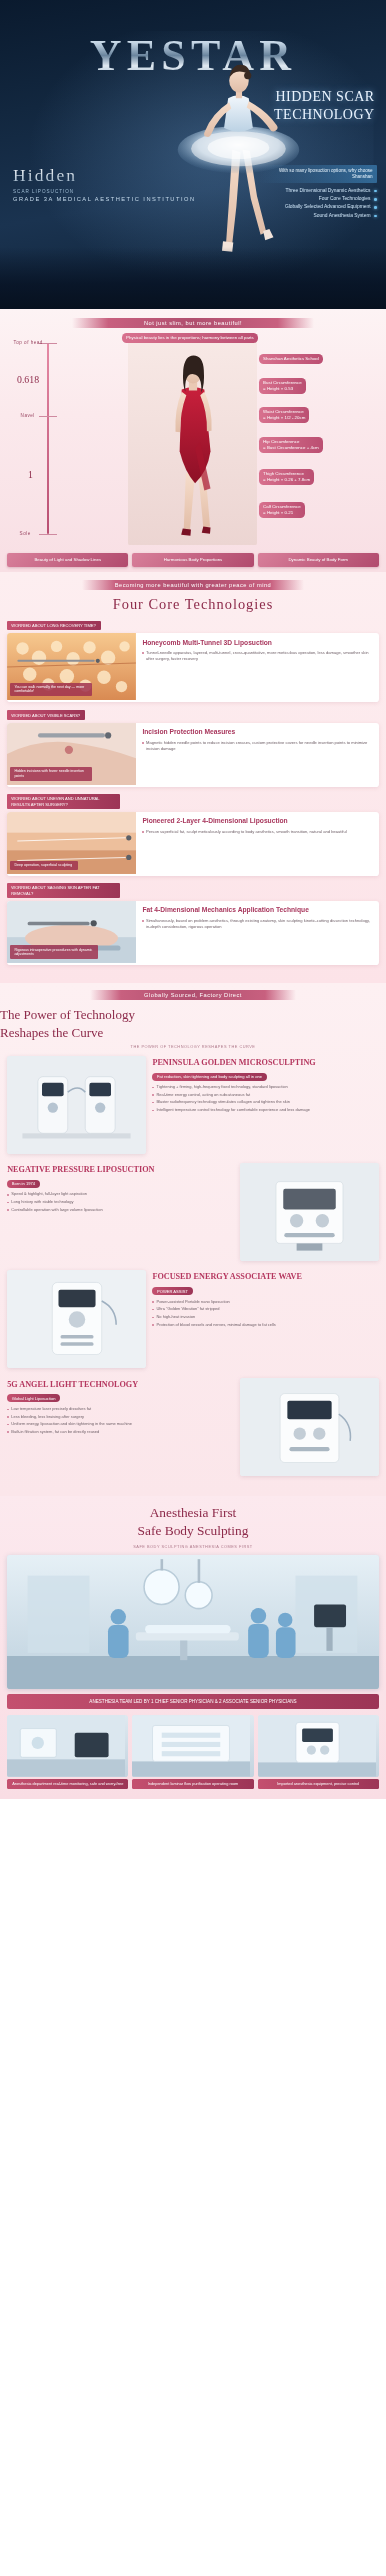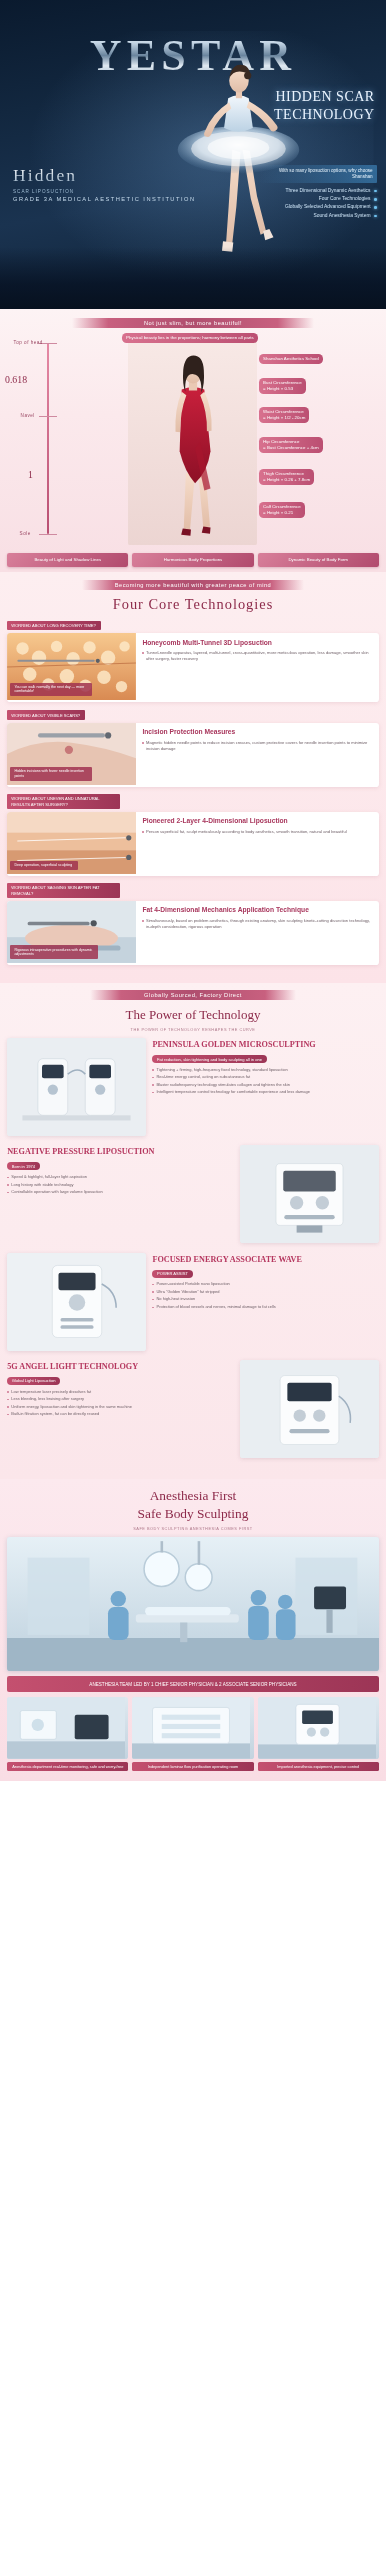--- a/index.html
+++ b/index.html
@@ -182,21 +182,21 @@
     border-radius: 50%; background: #d2819a;
   }
 
   
   .sec-power {
     background: linear-gradient(180deg,#fdf0f2 0%,#fbe6ea 100%);
     padding: 7.2px 0 11.3px;
   }
   .sec-power .ribbon { width: 206px; }
   .power-title {
-    text-align: center; font-family: "Liberation Serif", serif;
+    text-align: left; font-family: "Liberation Serif", serif;
     font-size: 13px; color: #8d2a4a; line-height: 1.35; margin: 6.2px 0 3.1px;
   }
   .power-sub {
     text-align: center; font-size: 3.9px; color: #b07a8c; letter-spacing: 0.5px; margin-bottom: 6.2px;
   }
   .device-row { display: flex; margin: 0 7.2px 9.3px; align-items: flex-start; gap: 6.2px; }
   .device-row.rev { flex-direction: row-reverse; }
   .device-img {
     width: 139px; height: 98px; border-radius: 3.1px; background: #e9eef3;
     position: relative; overflow: hidden; flex: none;
@@ -369,21 +369,21 @@
         </svg>
       </div>
 
       <div class="vbar" style="left:47px; top:9.3px; height:191px;"></div>
       <div class="tick" style="left:39px; top:9.3px; width:17.5px;"></div>
       <div class="tick" style="left:39px; top:82px; width:17.5px;"></div>
       <div class="tick" style="left:39px; top:200px; width:17.5px;"></div>
       <div class="axis-label" style="left:13.4px; top:6.2px;">Top of head</div>
       <div class="axis-label" style="left:20.6px; top:79px;">Navel</div>
       <div class="axis-label" style="left:19.6px; top:197px;">Sole</div>
-      <div class="ratio-num" style="left:5px; top:40px;">0.618</div>
+      <div class="ratio-num" style="left:17px; top:40px;">0.618</div>
       <div class="ratio-num" style="left:28px; top:135px;">1</div>
 
       <div class="cal-row" style="left:122px; top:-1px;">
         <div class="cal-pill">Physical beauty lies in the proportions; harmony between all parts</div>
       </div>
       <div class="cal-row" style="left:259px; top:20.6px;">
         <div class="cal-pill right">Shanshan Aesthetics School</div>
       </div>
       <div class="cal-row" style="left:259px; top:44px;">
         <div class="cal-pill right" style="white-space:pre-line;">Bust Circumference
@@ -530,20 +530,21 @@
           </ul>
         </div>
       </div>
     </div>
   </section>
 
   <section class="sec-power">
     <div class="ribbon">Globally Sourced, Factory Direct</div>
     <div class="power-title">
       <div>The Power of Technology</div>
+      <div>Reshapes the Curve</div>
     </div>
     <div class="power-sub">THE POWER OF TECHNOLOGY RESHAPES THE CURVE</div>
 
     <div class="device-row">
       <div class="device-img">
         <svg viewBox="0 0 270 190" width="139" height="98">
           <rect width="270" height="190" fill="#eaeef2"></rect>
           <rect x="30" y="150" width="210" height="10" fill="#d5dbe1"></rect>
           <rect x="60" y="40" width="58" height="110" rx="10" fill="#f7f9fb" stroke="#c8d1d9"></rect>
           <rect x="152" y="40" width="58" height="110" rx="10" fill="#f7f9fb" stroke="#c8d1d9"></rect>

